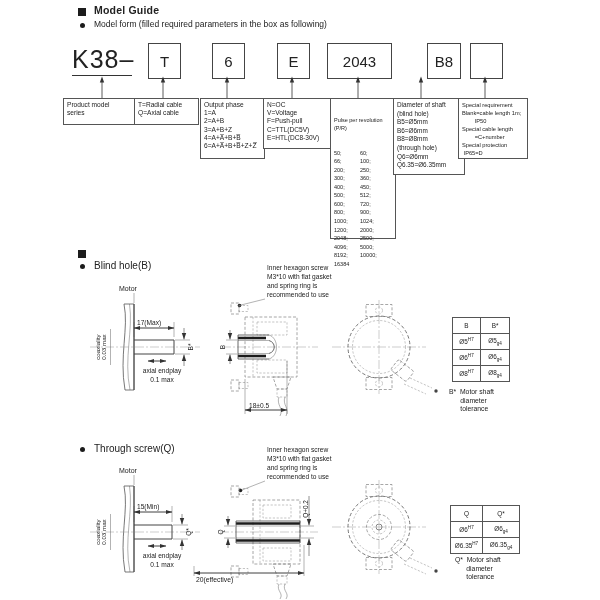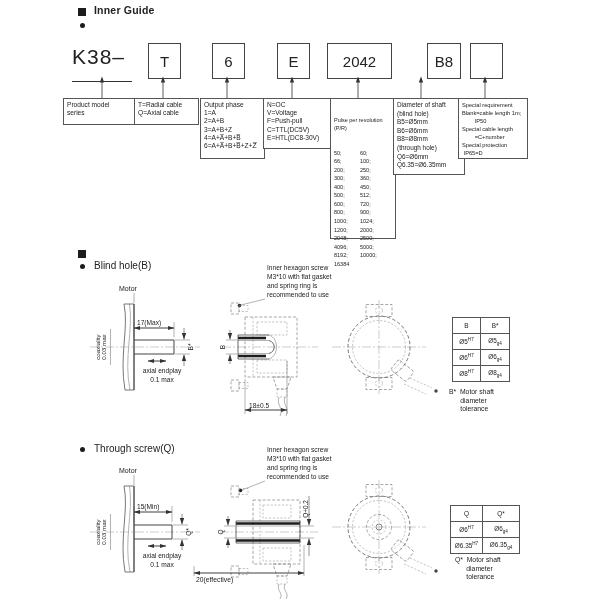--- a/index.html
+++ b/index.html
@@ -4,22 +4,22 @@
 <style>
   html,body{margin:0;padding:0;background:#fff;}
   .page{position:relative;width:600px;height:600px;background:#ffffff;
         font-family:"Liberation Sans",sans-serif;color:#222;overflow:hidden;}
   .t{position:absolute;white-space:nowrap;}
   .sq{position:absolute;width:8px;height:8px;background:#1c1c1c;}
   .dot{position:absolute;width:5px;height:5px;background:#1c1c1c;border-radius:50%;}
   .h1{font-size:10.5px;font-weight:bold;letter-spacing:.2px;}
   .h2{font-size:8.5px;}
   .h3{font-size:10px;}
-  .kprefix{position:absolute;left:72px;top:45px;width:60px;font-size:21px;letter-spacing:1px;
-           border-bottom:1px solid #333;padding-bottom:12px;}
+  .kprefix{position:absolute;left:72px;top:45px;width:60px;font-size:25px;letter-spacing:1px;
+           border-bottom:1px solid #333;padding-bottom:1px;}
   .mbox{position:absolute;border:1.2px solid #444;display:flex;align-items:center;
         justify-content:center;font-size:15px;height:34px;top:43px;background:#fff;}
   .dbox{position:absolute;border:1px solid #555;font-size:6.6px;line-height:8.2px;
         padding:2px 3px;white-space:pre;top:98px;background:#fff;}
   .dbox.small{font-size:5.7px;line-height:8px;}
   .pulse-title{font-size:5.5px;line-height:7.4px;white-space:pre;}
   .pulse-cols{display:flex;font-size:5.5px;line-height:8.55px;}
   .pulse-cols div{white-space:pre;width:26px;}
   .draw{position:absolute;}
   .ttab{position:absolute;border-collapse:collapse;background:#fff;}
@@ -37,28 +37,29 @@
   .dashf{stroke:#888;stroke-width:0.5;fill:none;stroke-dasharray:2.2 1.6;}
   .cl{stroke:#999;stroke-width:0.5;fill:none;stroke-dasharray:9 2 2 2;}
   .thick{stroke:#1c1c1c;stroke-width:2.6;fill:none;}
 </style>
 </head>
 <body>
 
 <div class="page">
 
   <div class="sq" style="left:78px;top:8px"></div>
-  <div class="t h1" style="left:94px;top:4px">Inner Guide</div>
+  <div class="t h1" style="left:94px;top:4px">Model Guide</div>
   <div class="dot" style="left:80px;top:23px"></div>
+  <div class="t h2" style="left:94px;top:19px">Model form (filled required parameters in the box as following)</div>
 
   <div class="kprefix">K38–</div>
   <div class="mbox" style="left:148px;width:31px">T</div>
   <div class="mbox" style="left:212px;width:31px">6</div>
   <div class="mbox" style="left:277px;width:31px">E</div>
-  <div class="mbox" style="left:327px;width:63px">2042</div>
+  <div class="mbox" style="left:327px;width:63px">2043</div>
   <div class="mbox" style="left:427px;width:32px">B8</div>
   <div class="mbox" style="left:470px;width:31px"></div>
 
   <svg class="draw" style="left:60px;top:76px" width="480" height="22" viewBox="0 0 480 22">
     <g stroke="#333" stroke-width="0.8">
       <line x1="42" y1="22" x2="42" y2="5"></line>
         <line x1="103" y1="22" x2="103" y2="5"></line>
       <line x1="167" y1="22" x2="167" y2="5"></line>
         <line x1="232" y1="22" x2="232" y2="5"></line>
       <line x1="298" y1="22" x2="298" y2="5"></line>

